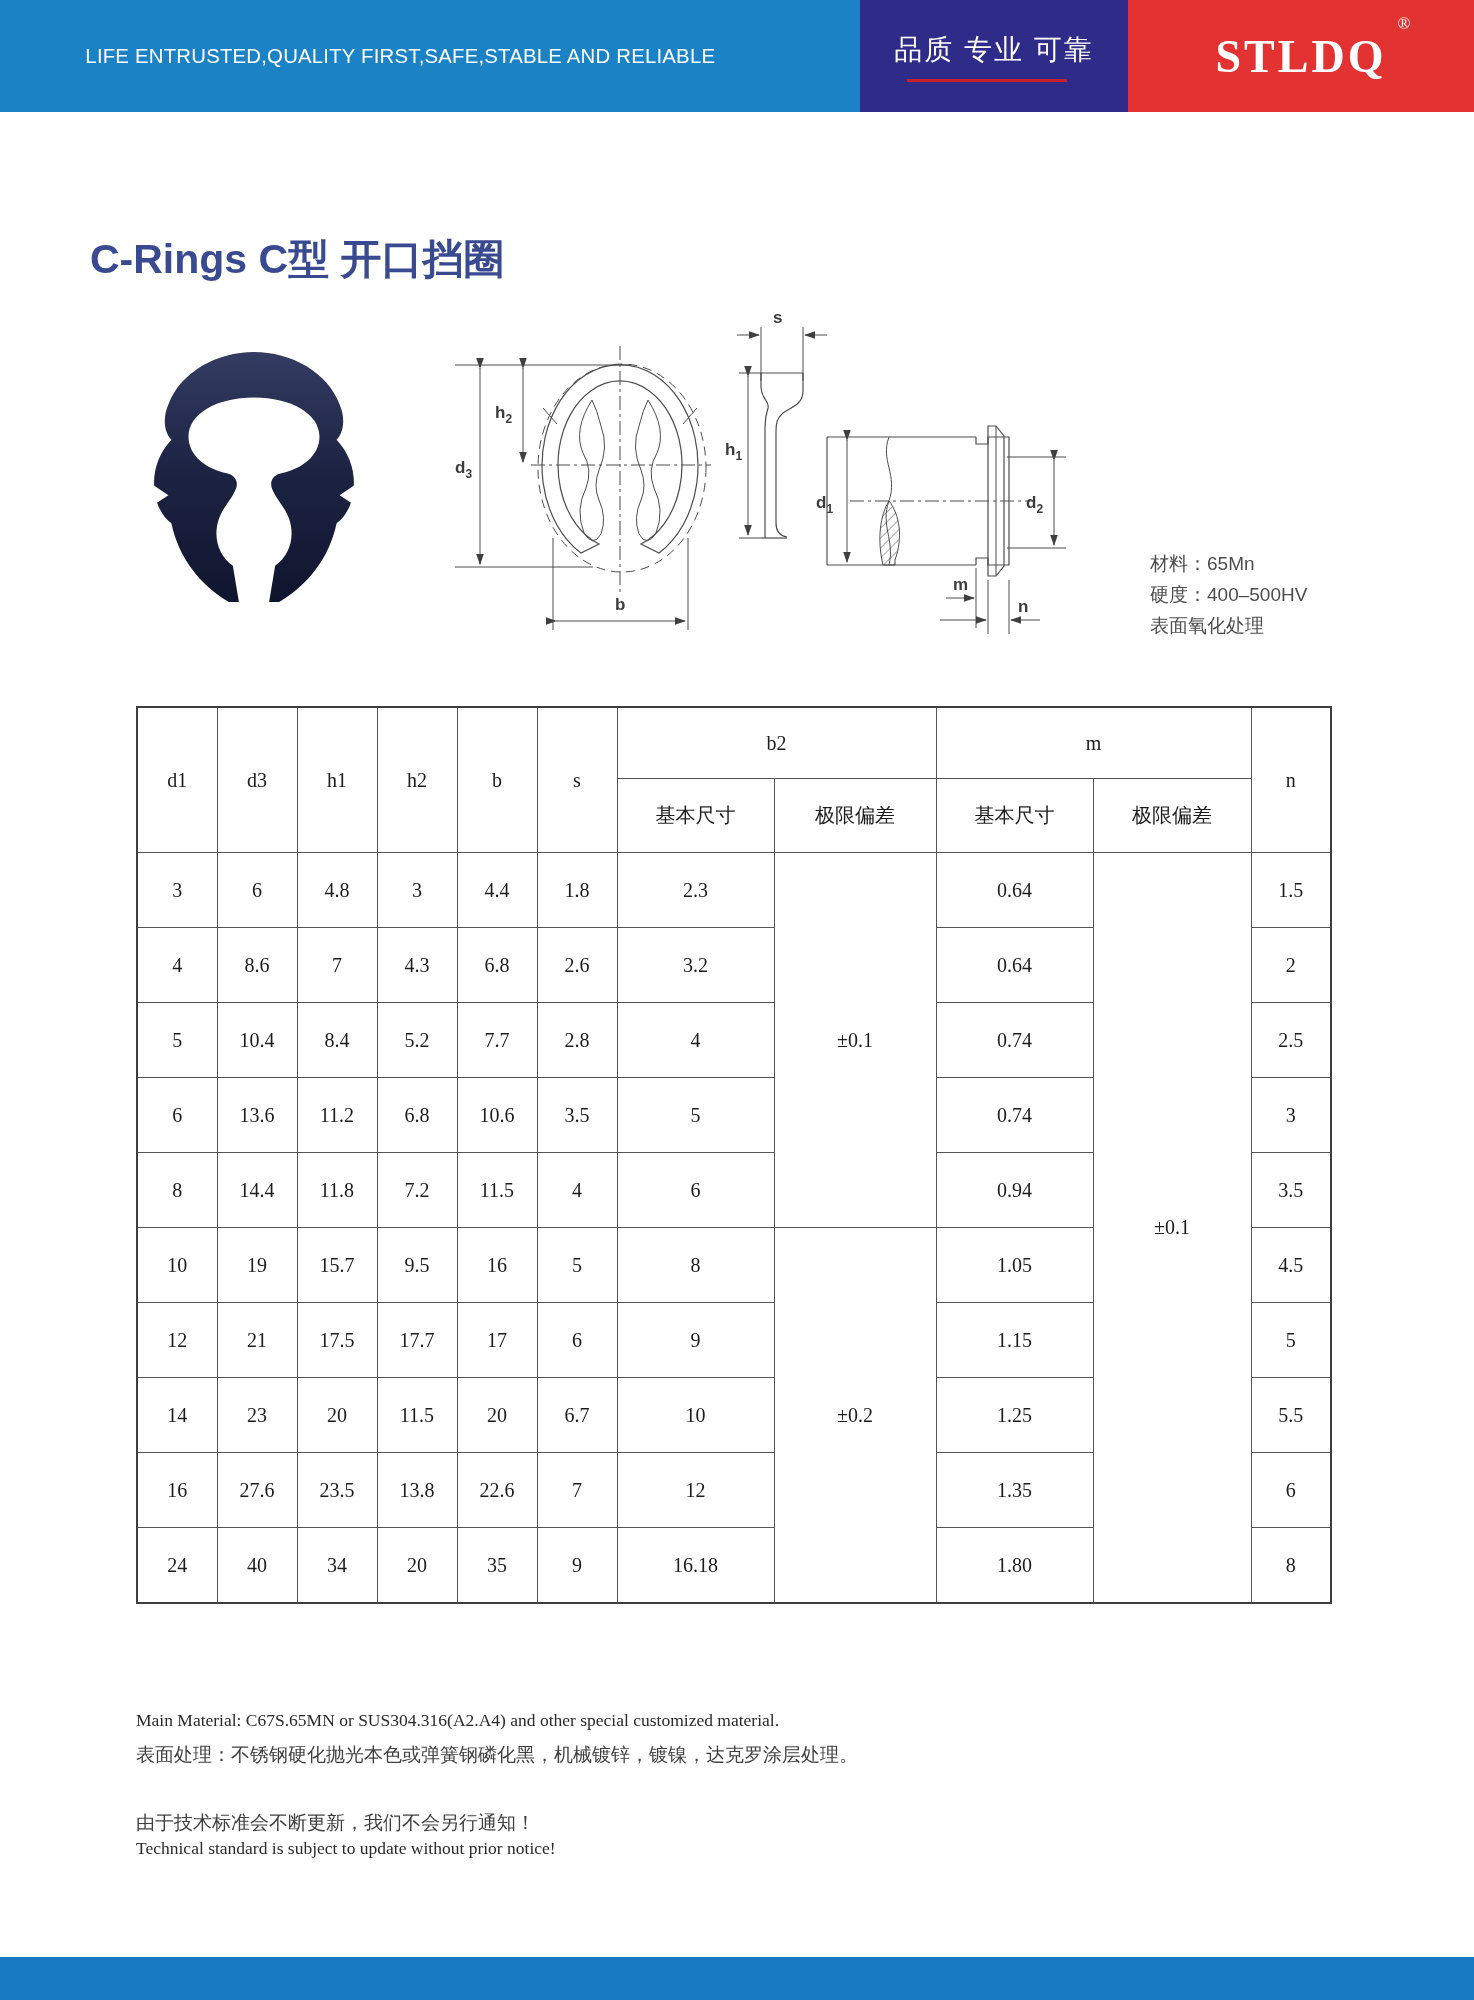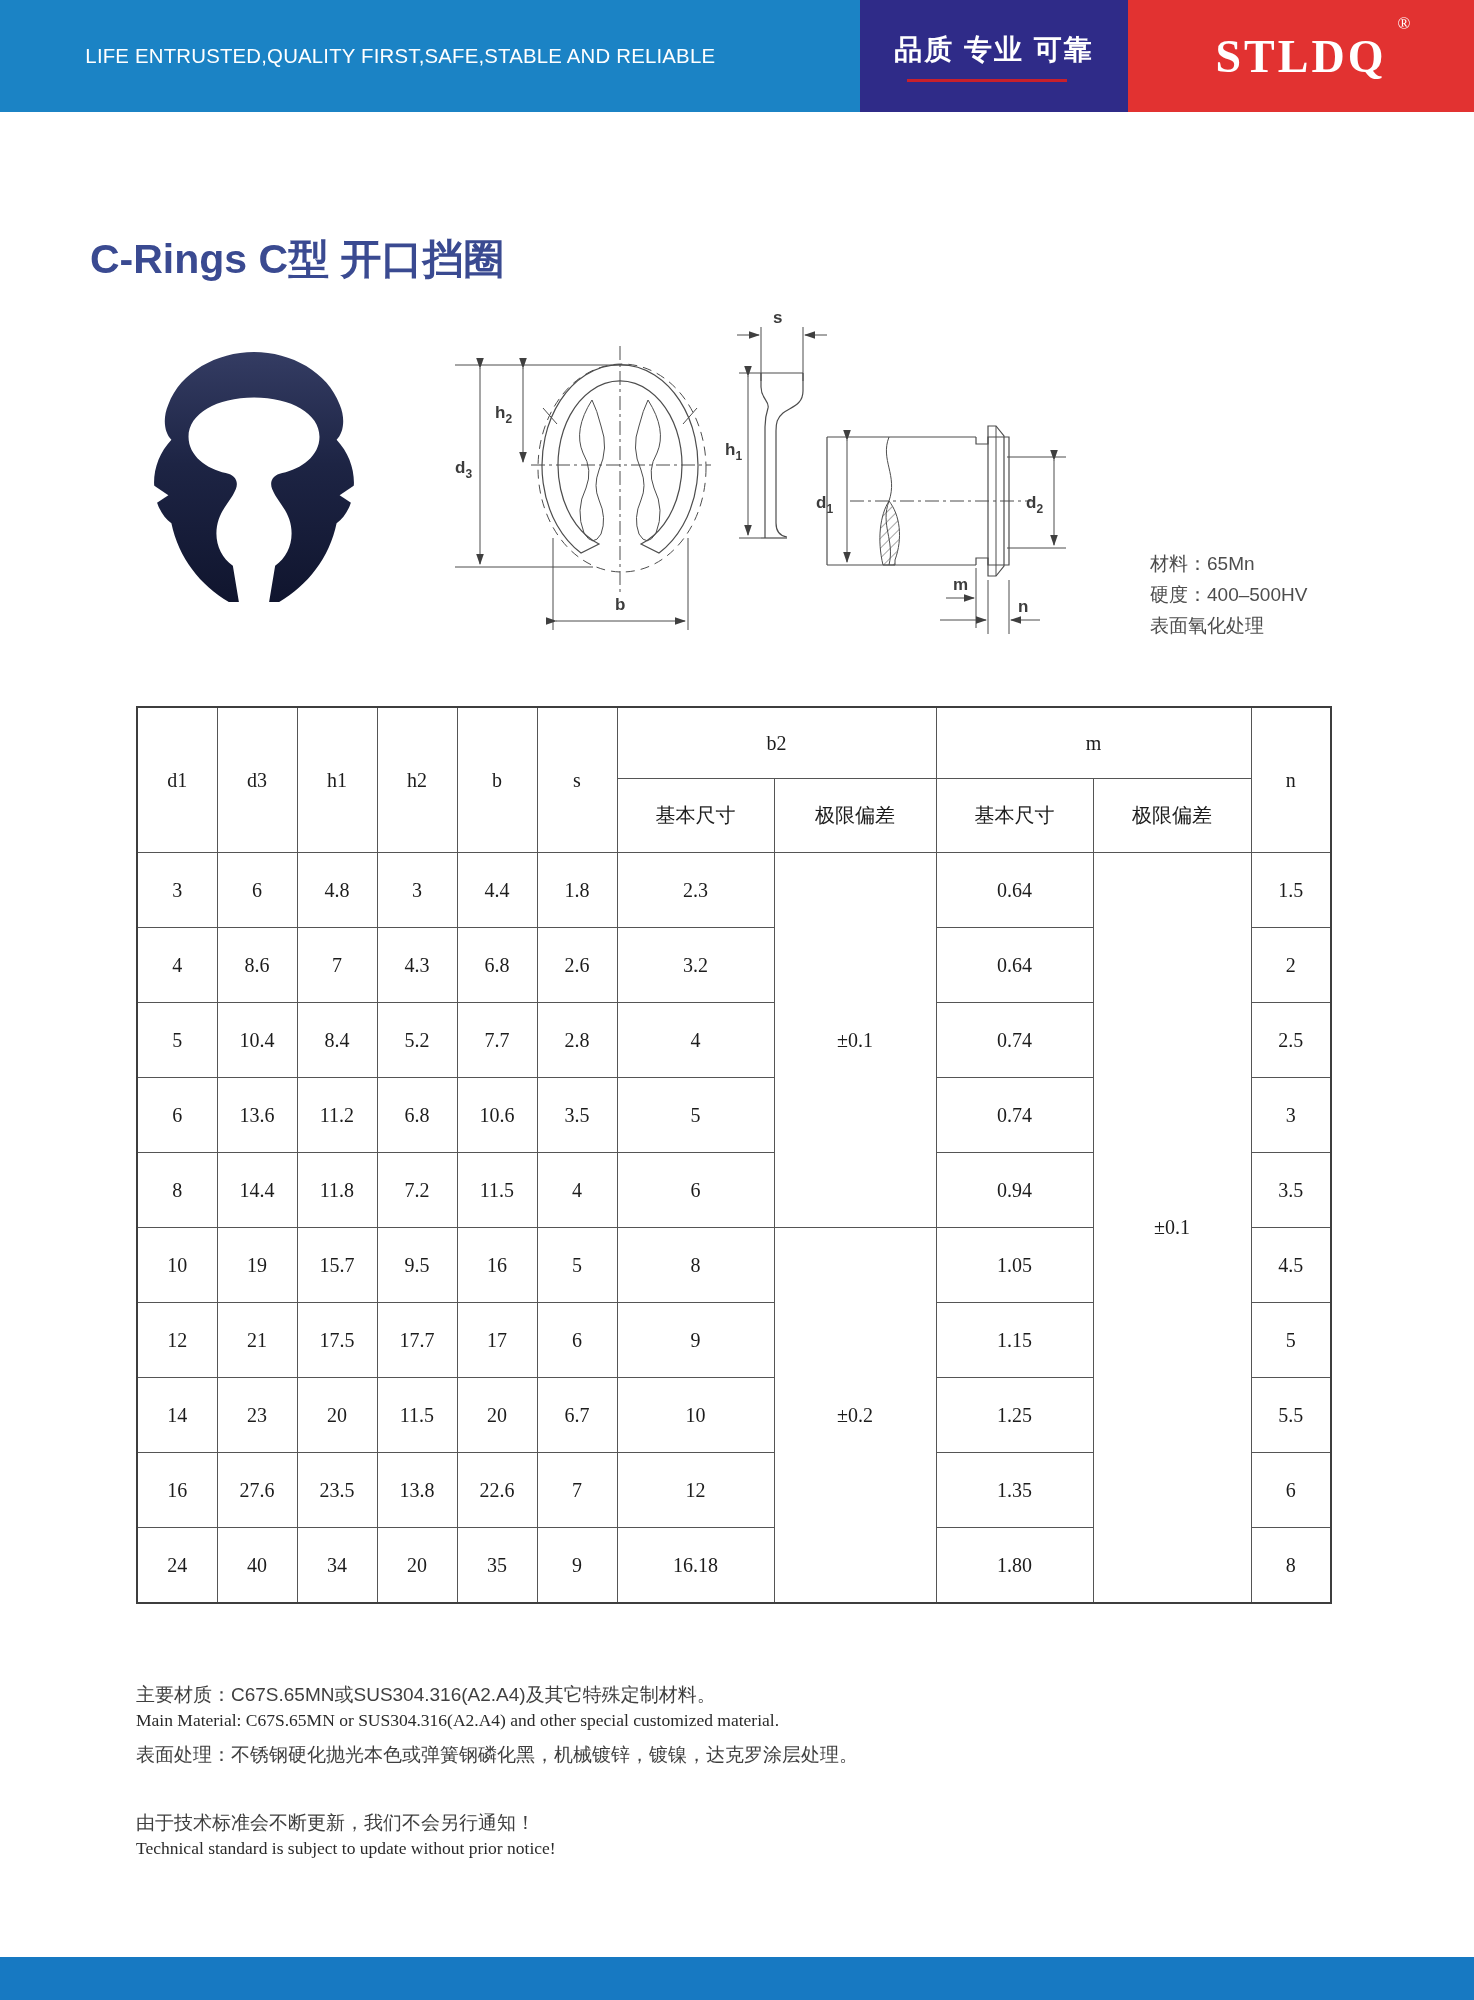--- a/index.html
+++ b/index.html
@@ -5,21 +5,21 @@
   html,body{margin:0;padding:0;background:#f2f2f2;}
   .page{position:relative;width:1474px;height:2000px;margin:0 auto;background:#ffffff;
         font-family:"Liberation Sans",sans-serif;overflow:hidden;}
 
   
   .header-bar{position:absolute;left:0;top:0;width:1474px;height:112px;display:flex;}
   .hb-blue{width:860px;background:#1b83c5;display:flex;align-items:center;}
   .hb-tagline{color:#ffffff;font-size:21px;letter-spacing:.2px;padding-left:88px;white-space:nowrap;
               transform:scaleX(.97);transform-origin:left center;}
   .hb-purple{width:268px;background:#2f2b88;display:flex;flex-direction:column;justify-content:center;align-items:center;}
-  .hb-motto{color:#ffffff;font-size:28px;font-weight:bold;letter-spacing:2px;white-space:nowrap;}
+  .hb-motto{color:#ffffff;font-size:28px;font-weight:normal;letter-spacing:2px;white-space:nowrap;}
   .hb-underline{width:160px;height:3px;background:#c8202b;margin-top:10px;margin-right:14px;}
   .hb-red{width:346px;background:#e23231;display:flex;justify-content:center;align-items:center;}
   .hb-brand{color:#ffffff;font-family:"Liberation Serif",serif;font-size:46px;font-weight:bold;
             letter-spacing:3px;position:relative;}
   .hb-reg{position:absolute;top:-16px;right:-24px;font-size:17px;font-weight:normal;letter-spacing:0;}
 
   
   .page-title{position:absolute;left:90px;top:232px;font-size:41px;font-weight:bold;color:#3a4a91;}
 
   
@@ -347,21 +347,20 @@
           <td>20</td>
           <td>35</td>
           <td>9</td>
           <td>16.18</td>
           <td>1.80</td>
           <td>8</td>
         </tr>
       </tbody>
   </table>
 
-  <div class="note-zh" style="top:1682px">主要材质：C67S.65MN或SUS304.316(A2.A4)及其它特殊定制材料。</div>
   <div class="note-en" style="top:1710px">Main Material: C67S.65MN or SUS304.316(A2.A4) and other special customized material.</div>
   <div class="note-zh" style="top:1742px">表面处理：不锈钢硬化抛光本色或弹簧钢磷化黑，机械镀锌，镀镍，达克罗涂层处理。</div>
   <div class="note-zh" style="top:1810px">由于技术标准会不断更新，我们不会另行通知！</div>
   <div class="note-en" style="top:1838px">Technical standard is subject to update without prior notice!</div>
 
 
   <div class="footer-bar"></div>
 </div>
 
 </body></html>

